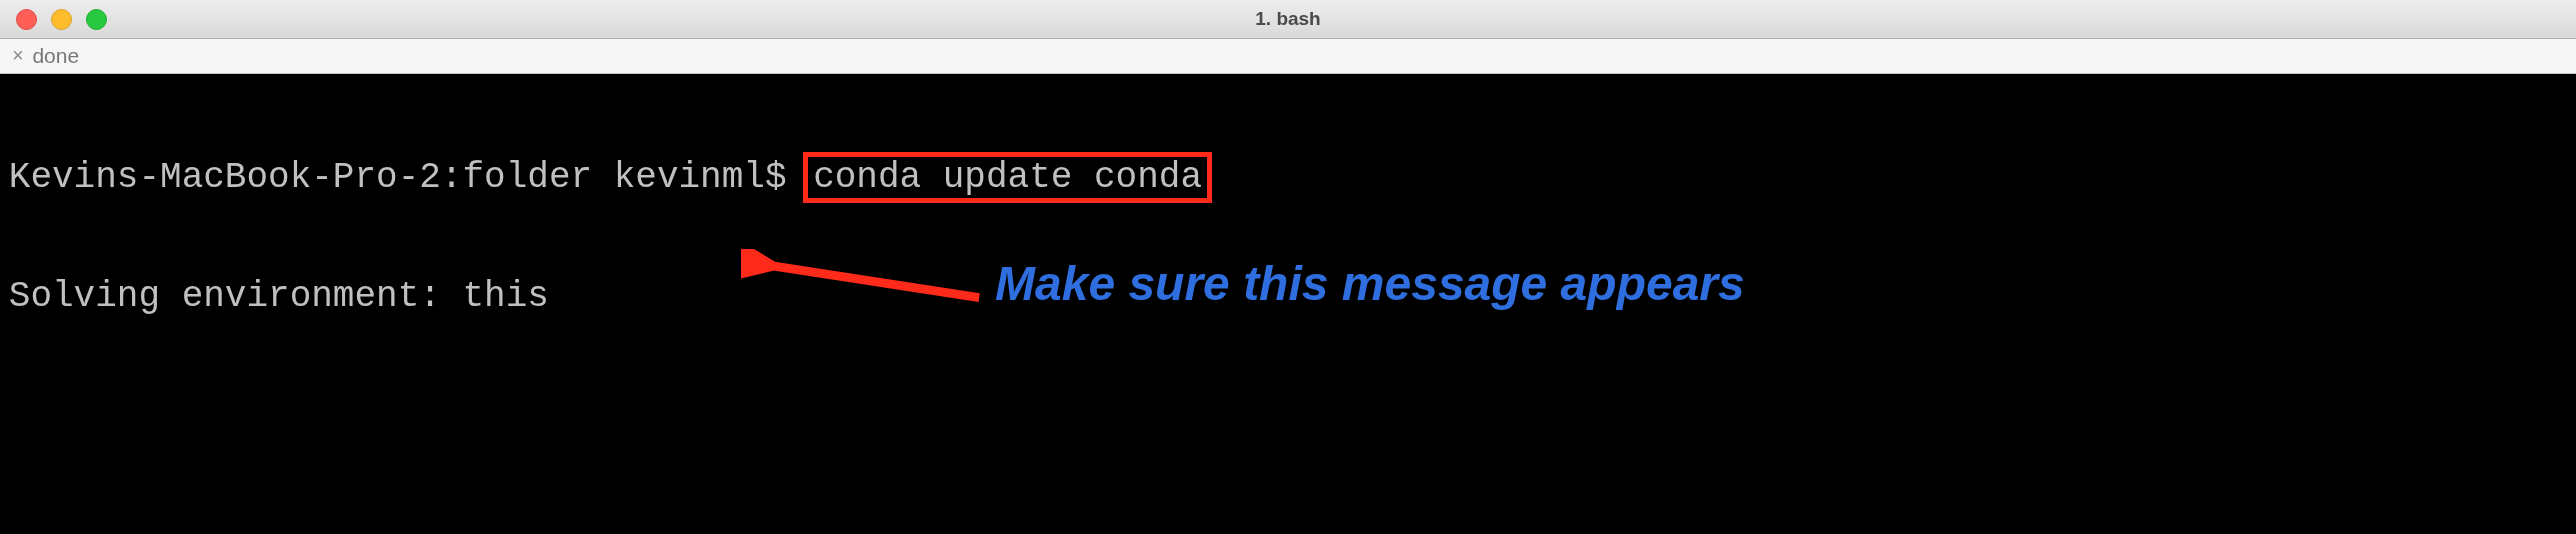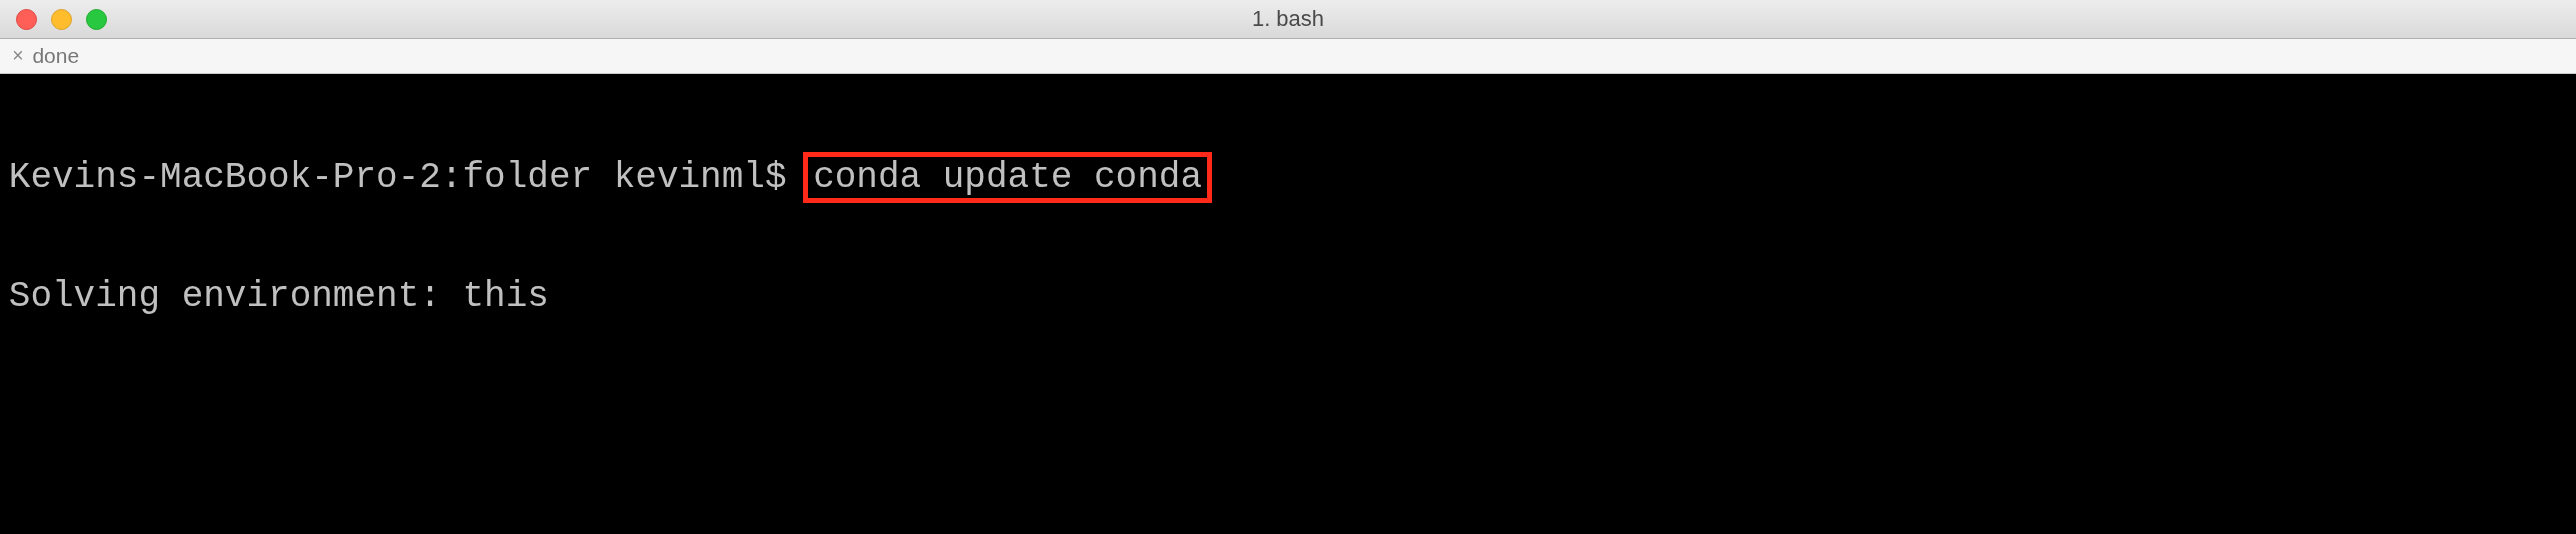--- a/index.html
+++ b/index.html
@@ -33,23 +33,23 @@
       height: 21px;
       border-radius: 50%;
     }
     .traffic-light.close { background: #ff5f57; border: 0.9px solid #e0443e; }
     .traffic-light.minimize { background: #ffbd2e; border: 0.9px solid #dea123; }
     .traffic-light.zoom { background: #28c940; border: 0.9px solid #1aab29; }
     .window-title {
       position: absolute;
       left: 50%;
       transform: translateX(-50%);
-      font-size: 22px;
+      font-size: 19px;
       color: #4a4a4a;
-      font-weight: 400;
+      font-weight: 700;
     }
     .tabbar {
       height: 35px;
       background: #f6f6f6;
       border-bottom: 0.9px solid #c8c8c8;
       display: flex;
       align-items: center;
       padding-left: 12.3px;
     }
     .tab-close {
@@ -121,14 +121,25 @@
   <span class="tab-label">done</span>
 </div>
 
 <div class="terminal">
 <span class="term-line"><span>Kevins-MacBook-Pro-2:folder kevinml$ </span><span class="highlight-box"><span>conda update conda</span></span></span>
 <span class="term-line">Solving environment: this</span>
 <span class="term-line"></span>
 <span class="term-line"></span>
 
 
+  <div class="annotation">
+    <svg class="arrow-svg" width="247" height="71" viewBox="0 0 280 80">
+      <defs>
+        <marker id="arrowhead" markerWidth="12" markerHeight="10" refX="2" refY="5" orient="auto">
+          <polygon points="12 0, 0 5, 12 10" fill="#ff2a1a"></polygon>
+        </marker>
+      </defs>
+      <line x1="270" y1="55" x2="30" y2="18" stroke="#ff2a1a" stroke-width="10" marker-end="url(#arrowhead)"></line>
+    </svg>
+    <span class="annotation-text">Make sure this message appears</span>
+  </div>
 </div>
 
 
 </body></html>

